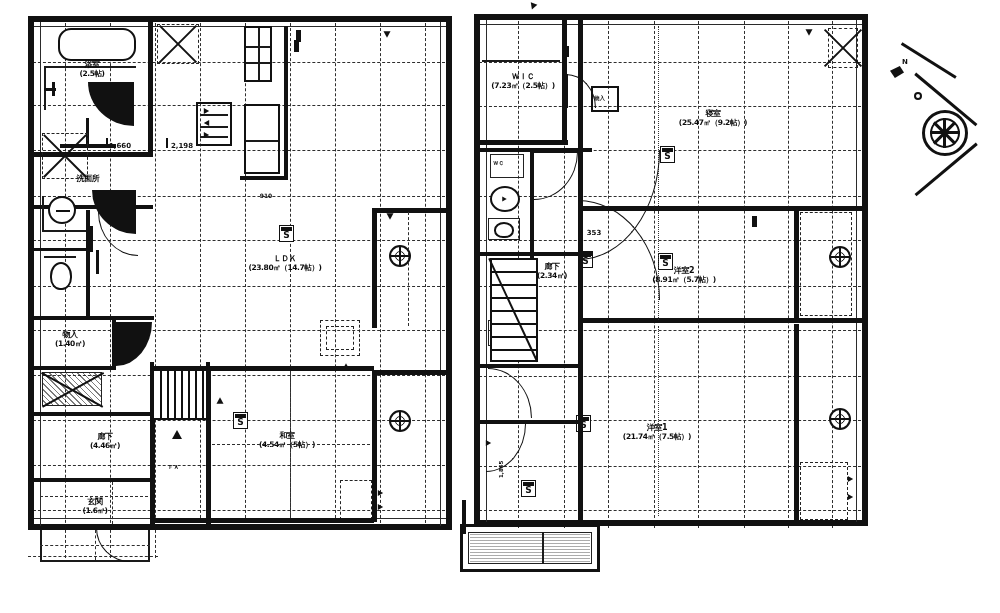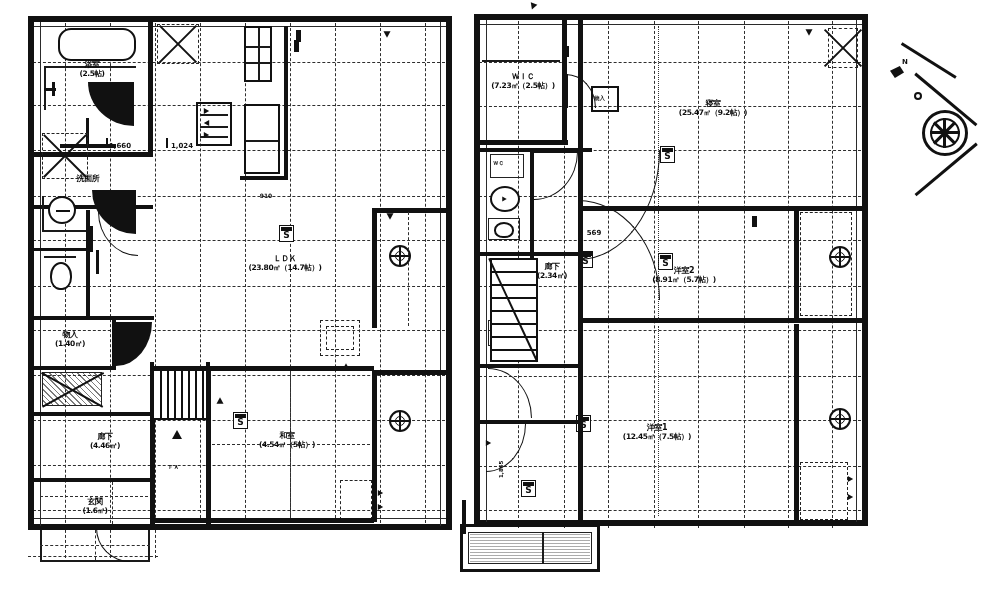--- a/index.html
+++ b/index.html
@@ -279,21 +279,21 @@
     </div>
     <div class="smark" style="left:233px;top:412px;">
       <div class="scap"></div>
       <div class="sch">S</div>
     </div>
     <div class="dashx" style="left:212px;top:444px;width:158px;"></div>
     <div class="dashy" style="left:290px;top:372px;height:144px;"></div>
     <div class="tri tri-up" style="left:215px;top:396px;transform:scale(.7);"></div>
 
     <div class="dim" style="left:120px;top:142px;">1,660</div>
-    <div class="dim" style="left:182px;top:142px;">1,024</div>
+    <div class="dim" style="left:182px;top:142px;">2,198</div>
     <div class="dim" style="left:266px;top:192px;font-size:6px;">910</div>
     <div class="solid" style="left:106px;top:138px;width:2px;height:10px;"></div>
     <div class="solid" style="left:166px;top:138px;width:2px;height:10px;"></div>
 
     <div class="solid" style="left:196px;top:18px;width:18px;height:4px;"></div>
     <div class="solid" style="left:238px;top:18px;width:18px;height:4px;"></div>
     <div class="solid" style="left:296px;top:18px;width:18px;height:4px;"></div>
     <div class="solid" style="left:352px;top:18px;width:18px;height:4px;"></div>
     <div class="tri tri-dn" style="left:382px;top:30px;transform:scale(.7);"></div>
     <div class="solid" style="left:294px;top:40px;width:5px;height:12px;"></div>
@@ -343,21 +343,21 @@
       <span class="ar">(7.23㎡（2.5帖）)</span>
     </div>
     <div class="thinx" style="left:22px;top:60px;width:78px;"></div>
     <div class="arc arc-tr" style="left:106px;top:74px;width:30px;height:34px;"></div>
     <div class="solid" style="left:104px;top:74px;width:4px;height:34px;"></div>
     <div class="solid" style="left:104px;top:46px;width:5px;height:11px;"></div>
 
     <div class="box" style="left:131px;top:86px;width:28px;height:26px;"></div>
     <div class="tiny" style="left:134px;top:95px;">物入</div>
 
-    <div class="lbl" style="left:253px;top:99px;">
+    <div class="lbl" style="left:253px;top:109px;">
       <span class="nm">寝室</span>
       <span class="ar">(25.47㎡（9.2帖）)</span>
     </div>
     <div class="doty" style="left:198px;top:26px;height:190px;"></div>
     <div class="tri tri-dn" style="left:344px;top:28px;transform:scale(.7);"></div>
     <div class="dbox" style="left:368px;top:28px;width:30px;height:40px;"></div>
     <div class="xb" style="left:368px;top:28px;width:30px;height:40px;">
         <i class="a"></i>
         <i class="b"></i>
       </div>
@@ -421,38 +421,38 @@
       <span style="top:13px;"></span>
         <span style="top:26px;"></span>
         <span style="top:39px;"></span>
       <span style="top:52px;"></span>
         <span style="top:65px;"></span>
         <span style="top:78px;"></span>
       <span style="top:91px;"></span>
     </div>
     <div class="solid" style="left:30px;top:258px;width:114px;height:2px;transform-origin:0 0;transform:rotate(65deg);"></div>
 
-    <div class="dim" style="left:134px;top:229px;">569</div>
+    <div class="dim" style="left:134px;top:229px;">353</div>
     <div class="solid" style="left:118px;top:226px;width:2px;height:10px;"></div>
 
     <div class="wally" style="left:118px;top:206px;height:116px;width:5px;"></div>
     <div class="wallx" style="left:118px;top:318px;width:290px;height:5px;"></div>
     <div class="wally" style="left:334px;top:206px;height:116px;width:5px;"></div>
     <div class="lbl" style="left:224px;top:266px;">
       <span class="nm">洋室2</span>
       <span class="ar">(8.91㎡（5.7帖）)</span>
     </div>
     <div class="doty" style="left:198px;top:212px;height:108px;"></div>
     <div class="dbox" style="left:340px;top:212px;width:52px;height:104px;"></div>
     <div class="solid" style="left:292px;top:216px;width:5px;height:11px;"></div>
 
     <div class="wally" style="left:118px;top:322px;height:200px;width:5px;"></div>
     <div class="lbl" style="left:197px;top:423px;">
       <span class="nm">洋室1</span>
-      <span class="ar">(12.45㎡（7.5帖）)</span>
+      <span class="ar">(21.74㎡（7.5帖）)</span>
     </div>
     <div class="doty" style="left:198px;top:326px;height:190px;"></div>
     <div class="wally" style="left:334px;top:324px;height:198px;width:5px;"></div>
     <div class="dbox" style="left:340px;top:462px;width:48px;height:58px;"></div>
     <div class="tri tri-rt" style="left:386px;top:474px;transform:scale(.6);"></div>
     <div class="tri tri-rt" style="left:386px;top:492px;transform:scale(.6);"></div>
 
     <div class="tinyv" style="left:38px;top:478px;">1,865</div>
     <div class="arc arc-tr" style="left:28px;top:368px;width:44px;height:50px;"></div>
     <div class="wallx" style="left:20px;top:420px;width:102px;height:4px;"></div>

